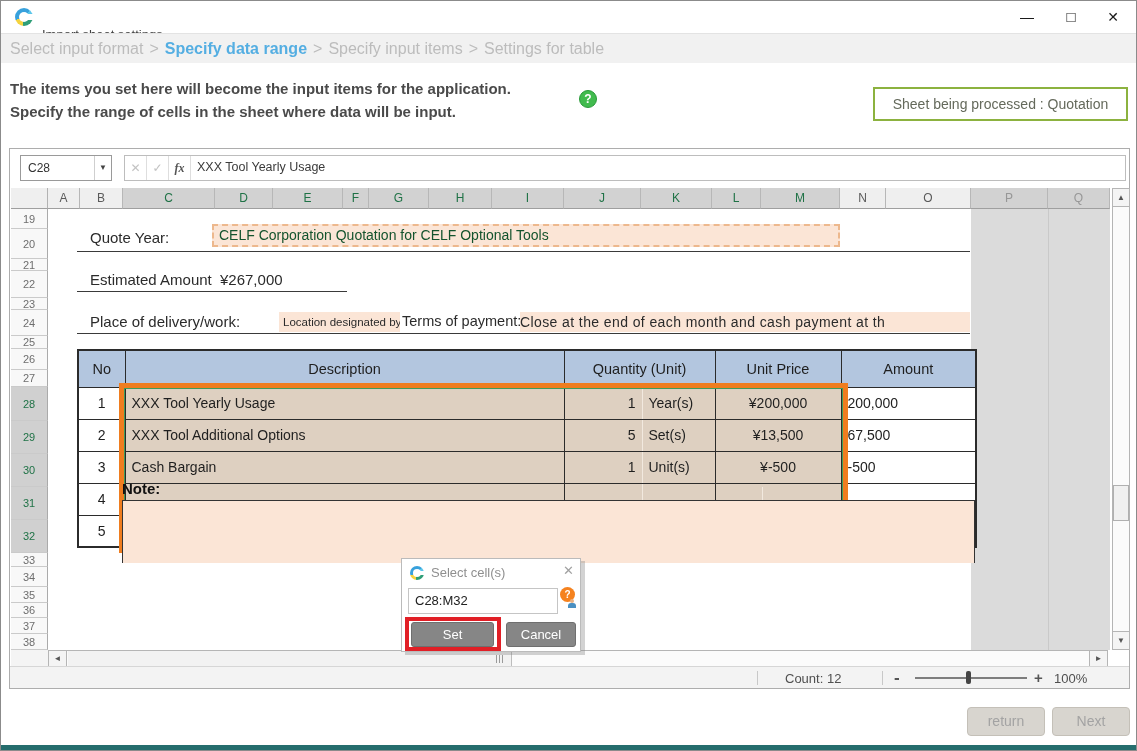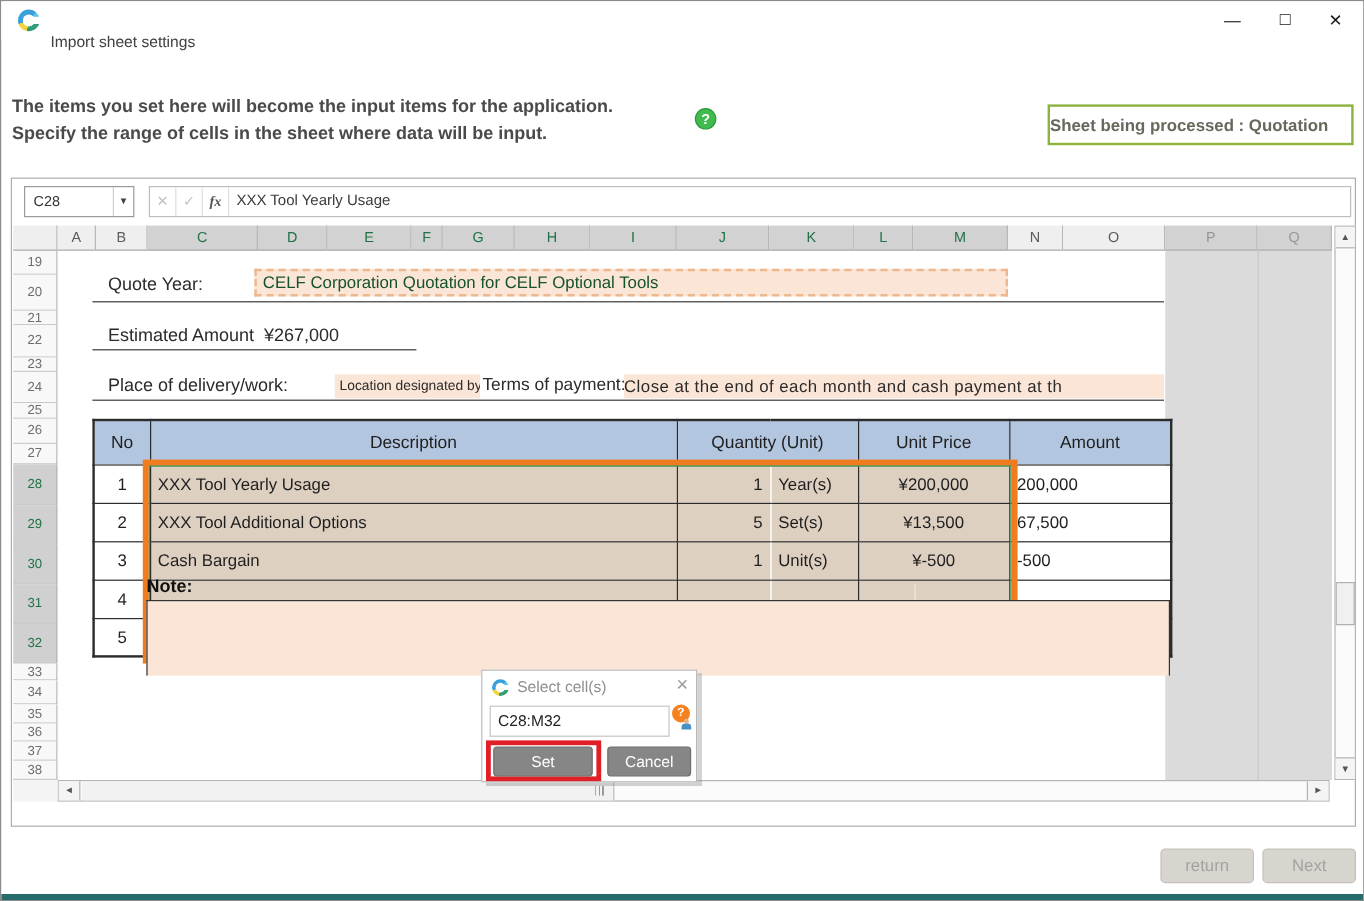--- a/index.html
+++ b/index.html
@@ -25,21 +25,21 @@
   .breadcrumbbar { position:absolute; left:0; top:32px; width:100%; height:30px;
     background:#f1f1f1; border-top:1px solid #e3e3e3; line-height:30px; padding-left:9px; font-size:16px; color:#bcbcbc; white-space:nowrap; }
   .crumb { color:#bcbcbc; }
   .crumb.active { color:#54aee2; font-weight:bold; }
   .crumb-sep { color:#bcbcbc; padding:0 6px; }
   
   .instructions { position:absolute; left:9px; top:76px; font-size:15px; font-weight:bold; color:#4a4a4a; line-height:23px; }
   .help-green { position:absolute; left:578px; top:89px; width:18px; height:18px; border-radius:50%;
     background:#41bb4e; border:1px solid #2a9a3a; color:#fff; font-size:12px; font-weight:bold; text-align:center; line-height:16px; cursor:default; }
   .sheet-badge { position:absolute; left:872px; top:86px; width:255px; height:34px; border:2px solid #8cb23f;
-    text-align:left; line-height:30px; font-size:14px; font-weight:700; color:#64695b; background:#fff; }
+    text-align:center; line-height:30px; font-size:14px; font-weight:400; color:#64695b; background:#fff; }
   
   .panel { position:absolute; left:8px; top:147px; width:1121px; height:541px; border:1px solid #adadad; background:#fff; }
   .namebox { position:absolute; left:10px; top:6px; width:92px; height:26px; border:1px solid #9a9a9a; background:#fff; font-size:12px; }
   .namebox .val { position:absolute; left:7px; top:5px; color:#333; }
   .namebox .dd { position:absolute; right:0; top:0; width:17px; height:100%; border-left:1px solid #cfcfcf; text-align:center; line-height:24px; font-size:8px; color:#444; }
   .fxbar { position:absolute; left:114px; top:6px; width:1002px; height:26px; border:1px solid #bdbdbd; background:#fff; }
   .fxbar .tool { position:absolute; top:0; height:24px; width:22px; text-align:center; line-height:24px; border-right:1px solid #dedede; }
   .fxbar .t-x { left:0; color:#c2c2c2; font-size:12px; }
   .fxbar .t-ok { left:22px; color:#c2c2c2; font-size:12px; }
   .fxbar .t-fx { left:44px; color:#555; font-size:12px; font-style:italic; font-family:"Liberation Serif",serif; font-weight:bold; }
@@ -140,20 +140,21 @@
 <div class="window">
 
   <div class="titlebar">
     <span class="celf-icon"></span>
     <span class="title-text">Import sheet settings</span>
     <span class="win-btn min">—</span>
     <span class="win-btn max">□</span>
     <span class="win-btn close">✕</span>
   </div>
 
+  <div class="breadcrumbbar" id="breadcrumb"><span class="crumb">Select input format</span><span class="crumb-sep">&gt;</span><span class="crumb active">Specify data range</span><span class="crumb-sep">&gt;</span><span class="crumb">Specify input items</span><span class="crumb-sep">&gt;</span><span class="crumb">Settings for table</span></div>
 
   <div class="instructions">
     <div>The items you set here will become the input items for the application.</div>
     <div>Specify the range of cells in the sheet where data will be input.</div>
   </div>
   <div class="help-green">?</div>
   <div class="sheet-badge">Sheet being processed : Quotation</div>
 
   <div class="panel">
 
@@ -309,20 +310,30 @@
         </div>
       <span class="btn right">►</span>
     </div>
     <div class="vscroll">
       <span class="btn up">▲</span>
       <div class="thumb"></div>
       <span class="btn down">▼</span>
     </div>
     <div class="corner-bl"></div>
 
+    <div class="statusbar">
+      <span class="vsep" style="left:747px;"></span>
+      <span class="txt" style="left:775px;">Count: 12</span>
+      <span class="vsep" style="left:872px;"></span>
+      <span class="zoom-minus">-</span>
+      <span class="zoom-track"></span>
+      <span class="zoom-handle"></span>
+      <span class="zoom-plus">+</span>
+      <span class="txt" style="left:1044px;">100%</span>
+    </div>
   </div>
 
   <div class="dialog">
     <span class="celf-icon"></span>
     <span class="dlg-title">Select cell(s)</span>
     <span class="dlg-close">✕</span>
     <div class="dlg-input">C28:M32</div>
     <span class="dlg-help">?</span>
     <span class="dlg-help-person"></span>
     <div class="red-box"></div>

